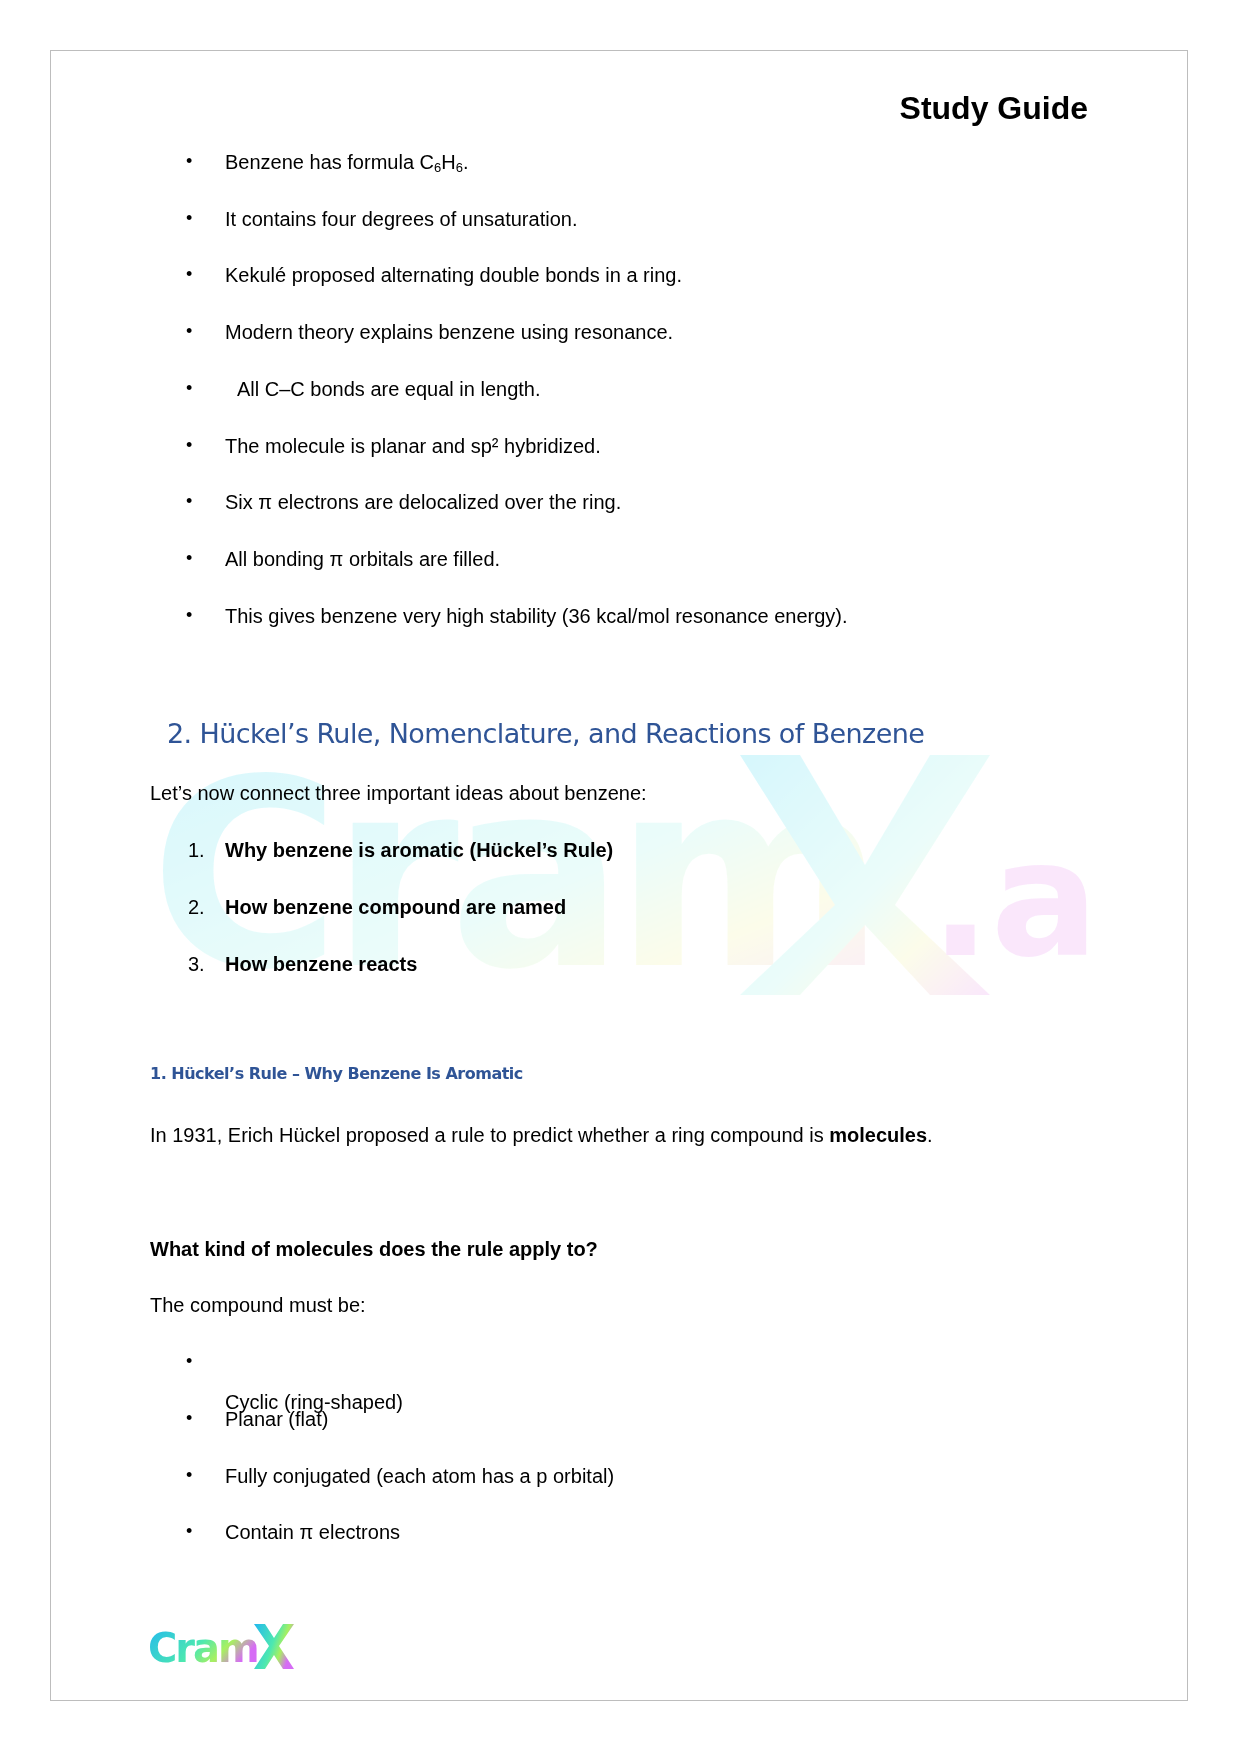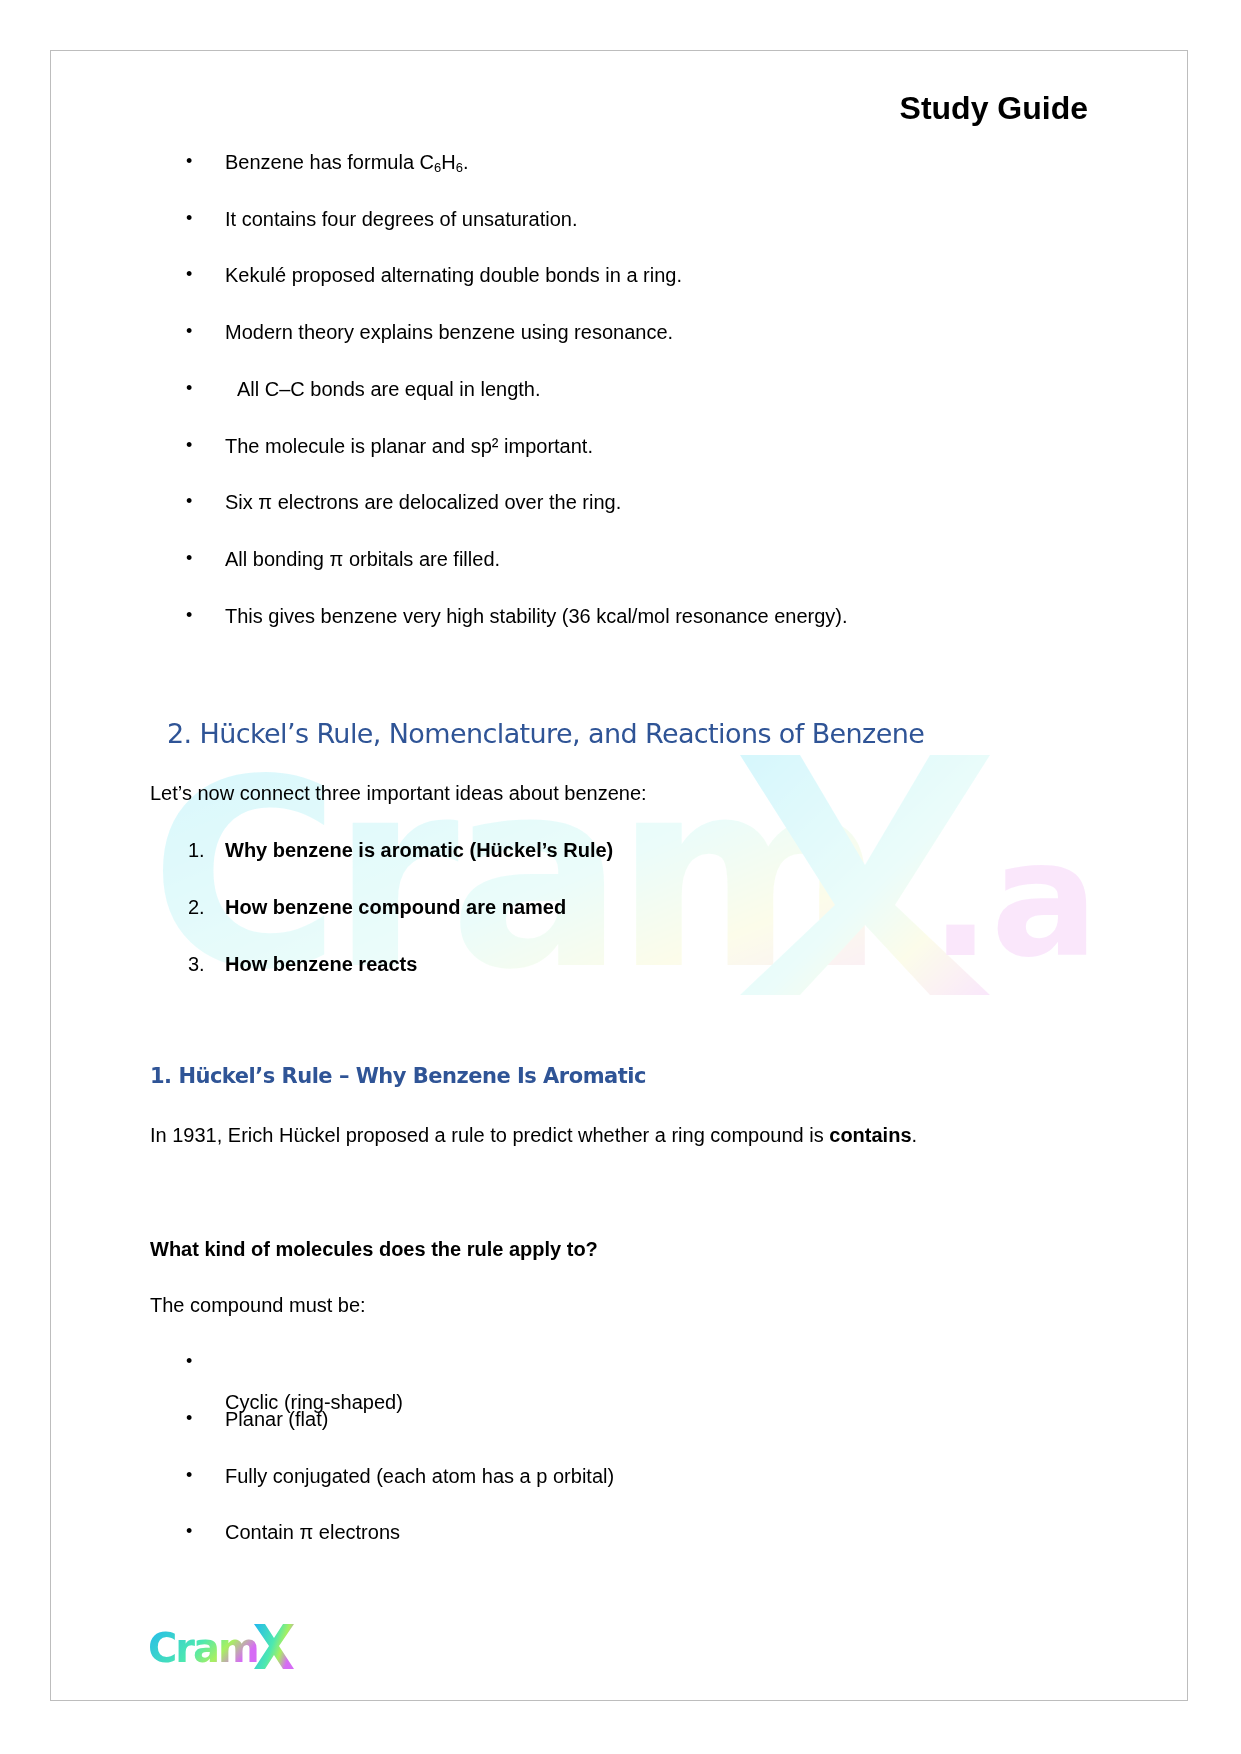--- a/index.html
+++ b/index.html
@@ -3,21 +3,21 @@
 <meta charset="utf-8">
 <style>
   html, body { margin: 0; padding: 0; background: #ffffff; }
   body { width: 1241px; height: 1754px; position: relative; overflow: hidden; font-family: "Liberation Sans", sans-serif; color: #000; }
   .page { position: absolute; left: 50px; top: 50px; width: 1138px; height: 1651px; border: 1px solid #bdbdbd; box-sizing: border-box; }
   .abs { position: absolute; white-space: nowrap; }
   .title { font-family: "Liberation Sans", sans-serif; font-weight: bold; font-size: 32px; line-height: 1; text-align: right; }
   .txt { font-size: 20px; line-height: 1; }
   .bold { font-weight: bold; }
   .h2 { font-family: "DejaVu Sans", sans-serif; color: #2f5496; font-size: 27px; line-height: 1; letter-spacing: -0.6px; }
-  .h3 { font-family: "DejaVu Sans", sans-serif; color: #2f5496; font-size: 21px; font-weight: bold; line-height: 1; letter-spacing: -0.5px; }
+  .h3 { font-family: "DejaVu Sans", sans-serif; color: #2f5496; font-size: 16px; font-weight: bold; line-height: 1; letter-spacing: -0.5px; }
   .dot { font-size: 18px; line-height: 1; }
   .num { font-size: 20px; line-height: 1; }
   sub { font-size: 13px; vertical-align: -3px; line-height: 0; }
   .watermark { position: absolute; left: 150px; top: 755px; width: 945px; height: 240px; opacity: 0.2; pointer-events: none; }
   .logo { position: absolute; left: 148px; top: 1622px; }
 </style>
 </head>
 <body>
 
 <div class="page"></div>
@@ -48,21 +48,21 @@
   <div class="abs dot" style="left:186px; top:265px;">•</div>
   <div class="abs txt" style="left:225px; top:265px;">Kekulé proposed alternating double bonds in a ring.</div>
 
   <div class="abs dot" style="left:186px; top:322px;">•</div>
   <div class="abs txt" style="left:225px; top:322px;">Modern theory explains benzene using resonance.</div>
 
   <div class="abs dot" style="left:186px; top:379px;">•</div>
   <div class="abs txt" style="left:237px; top:379px;">All C–C bonds are equal in length.</div>
 
   <div class="abs dot" style="left:186px; top:436px;">•</div>
-  <div class="abs txt" style="left:225px; top:436px;">The molecule is planar and sp² important.</div>
+  <div class="abs txt" style="left:225px; top:436px;">The molecule is planar and sp² hybridized.</div>
 
   <div class="abs dot" style="left:186px; top:492px;">•</div>
   <div class="abs txt" style="left:225px; top:492px;">Six π electrons are delocalized over the ring.</div>
 
   <div class="abs dot" style="left:186px; top:549px;">•</div>
   <div class="abs txt" style="left:225px; top:549px;">All bonding π orbitals are filled.</div>
 
   <div class="abs dot" style="left:186px; top:606px;">•</div>
   <div class="abs txt" style="left:225px; top:606px;">This gives benzene very high stability (36 kcal/mol resonance energy).</div>
 </div>
@@ -75,21 +75,21 @@
   <div class="abs txt bold" style="left:225px; top:840px;">Why benzene is aromatic (Hückel’s Rule)</div>
 
   <div class="abs num" style="left:188px; top:897px;">2.</div>
   <div class="abs txt bold" style="left:225px; top:897px;">How benzene compound are named</div>
 
   <div class="abs num" style="left:188px; top:954px;">3.</div>
   <div class="abs txt bold" style="left:225px; top:954px;">How benzene reacts</div>
 </div>
 
 <div class="abs h3" style="left:150px; top:1066px;">1. Hückel’s Rule – Why Benzene Is Aromatic</div>
-<div class="abs txt" style="left:150px; top:1125px;"><span>In 1931, Erich Hückel proposed a rule to predict whether a ring compound is </span><span class="bold">contains</span><span>.</span></div>
+<div class="abs txt" style="left:150px; top:1125px;"><span>In 1931, Erich Hückel proposed a rule to predict whether a ring compound is </span><span class="bold">molecules</span><span>.</span></div>
 
 <div class="abs txt bold" style="left:150px; top:1239px;">What kind of molecules does the rule apply to?</div>
 <div class="abs txt" style="left:150px; top:1295px;">The compound must be:</div>
 
 <div>
   <div class="abs dot" style="left:186px; top:1352px;">•</div>
   <div class="abs txt" style="left:225px; top:1352px;margin-top:40px;">Cyclic (ring-shaped)</div>
 
   <div class="abs dot" style="left:186px; top:1409px;">•</div>
   <div class="abs txt" style="left:225px; top:1409px;">Planar (flat)</div>

